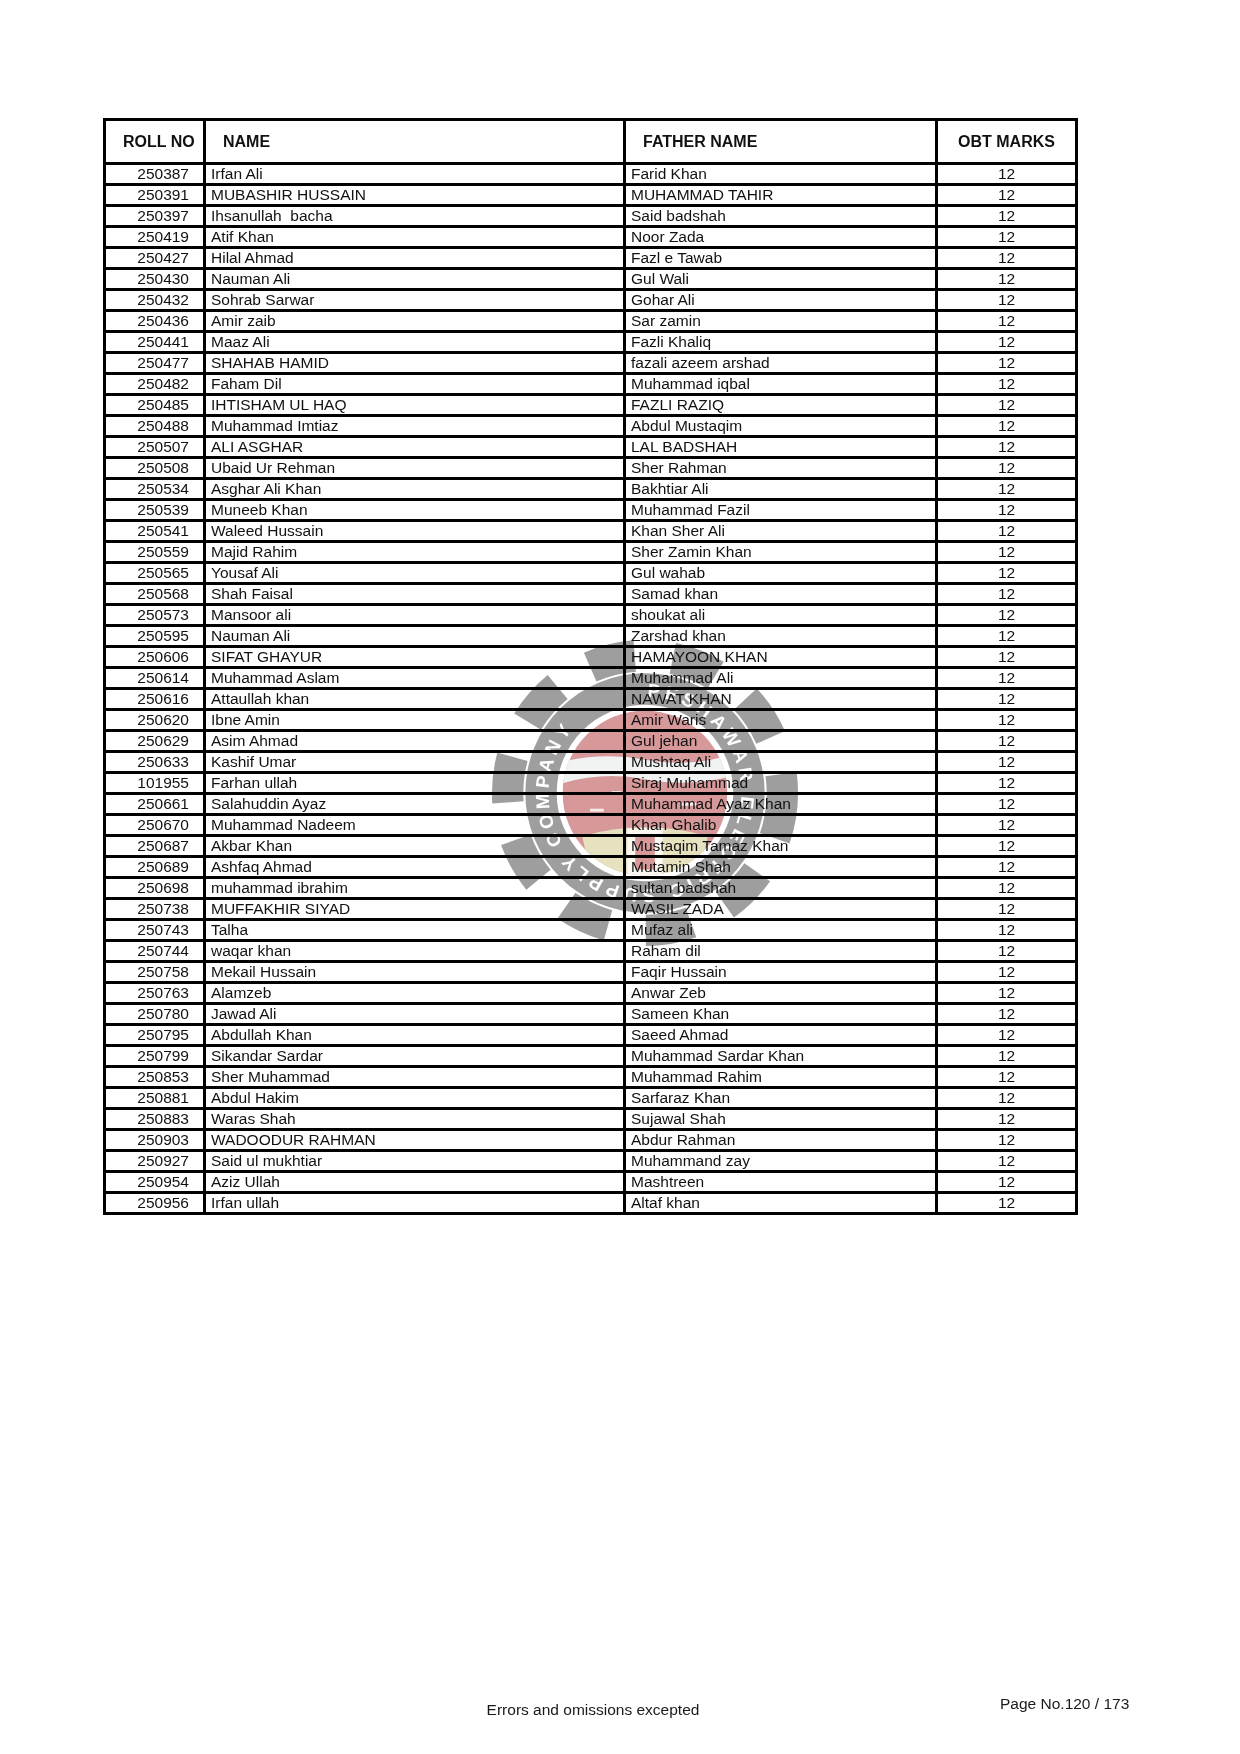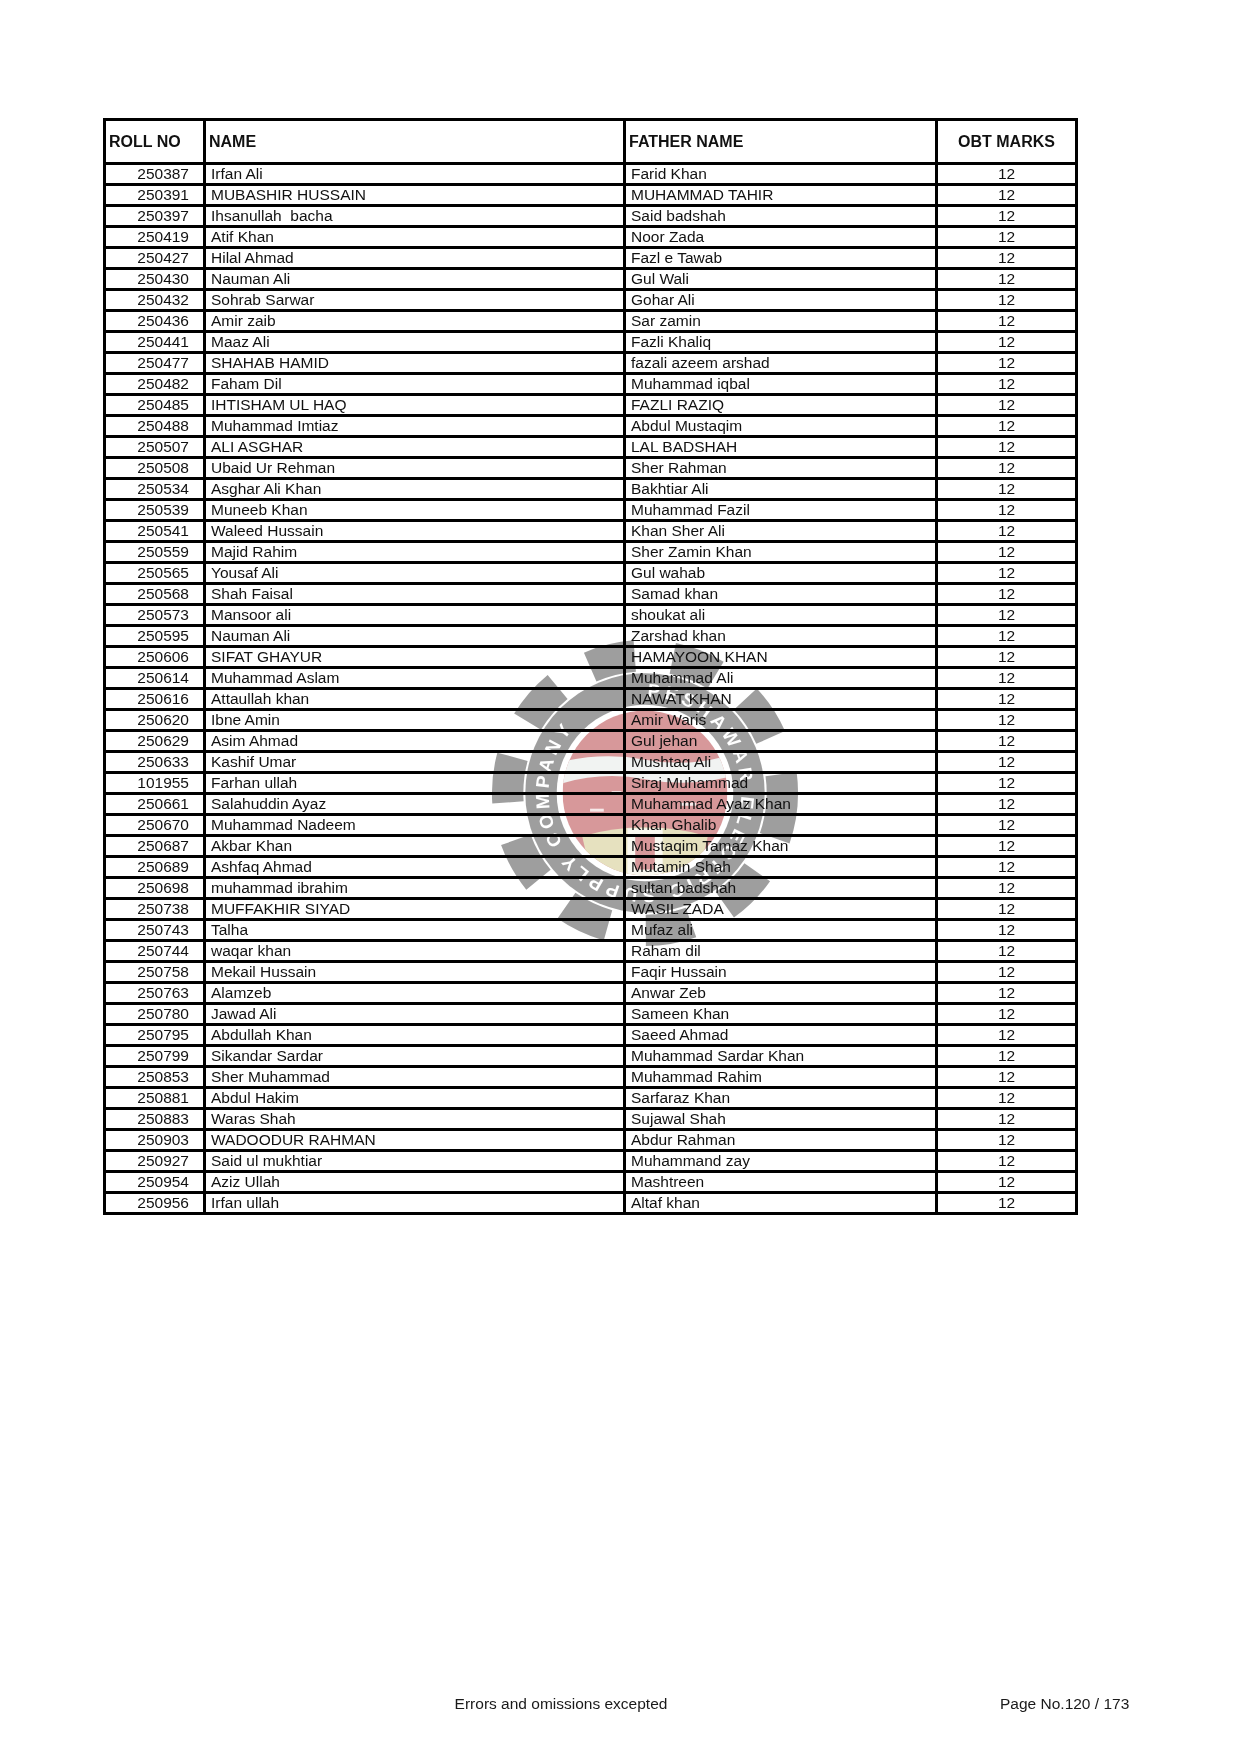--- a/index.html
+++ b/index.html
@@ -16,29 +16,29 @@
   .results-table {
     position:absolute; left:103px; top:118px; width:972px; z-index:1;
     border-collapse:collapse; table-layout:fixed; background:transparent;
   }
   .results-table th, .results-table td {
     border:3px solid #000; vertical-align:middle;
     font-size:15.5px; line-height:1; white-space:pre; overflow:hidden;
   }
   .results-table thead th { height:44px; font-weight:bold; font-size:16px; }
   .results-table td { height:21px; }
-  th.c-roll, th.c-name, th.c-father { text-align:left; padding-left:3px; }
+  th.c-roll, th.c-name, th.c-father { text-align:left; padding-left:17px; }
   th.c-marks, td.c-marks { text-align:center;margin-left:12px; }
   td.c-roll { font-weight:normal; text-align:right; padding-right:14px; }
   td.c-name, td.c-father { text-align:left; padding-left:5px; }
 
   .footer-note, .footer-page {
     position:absolute; top:1695px; font-size:15.5px; color:#1a1a1a; z-index:1;
   }
-  .footer-note { left:396px; width:330px; text-align:center; }
+  .footer-note { left:428px; width:330px; text-align:center;margin-top:6px; }
   .footer-page { left:1000px; width:175px; text-align:left; }
 </style>
 </head>
 <body>
 
 <div class="page">
 
   <svg class="watermark" viewBox="0 0 320 320" xmlns="http://www.w3.org/2000/svg" aria-hidden="true">
     <defs>
       <clipPath id="innercircle">

